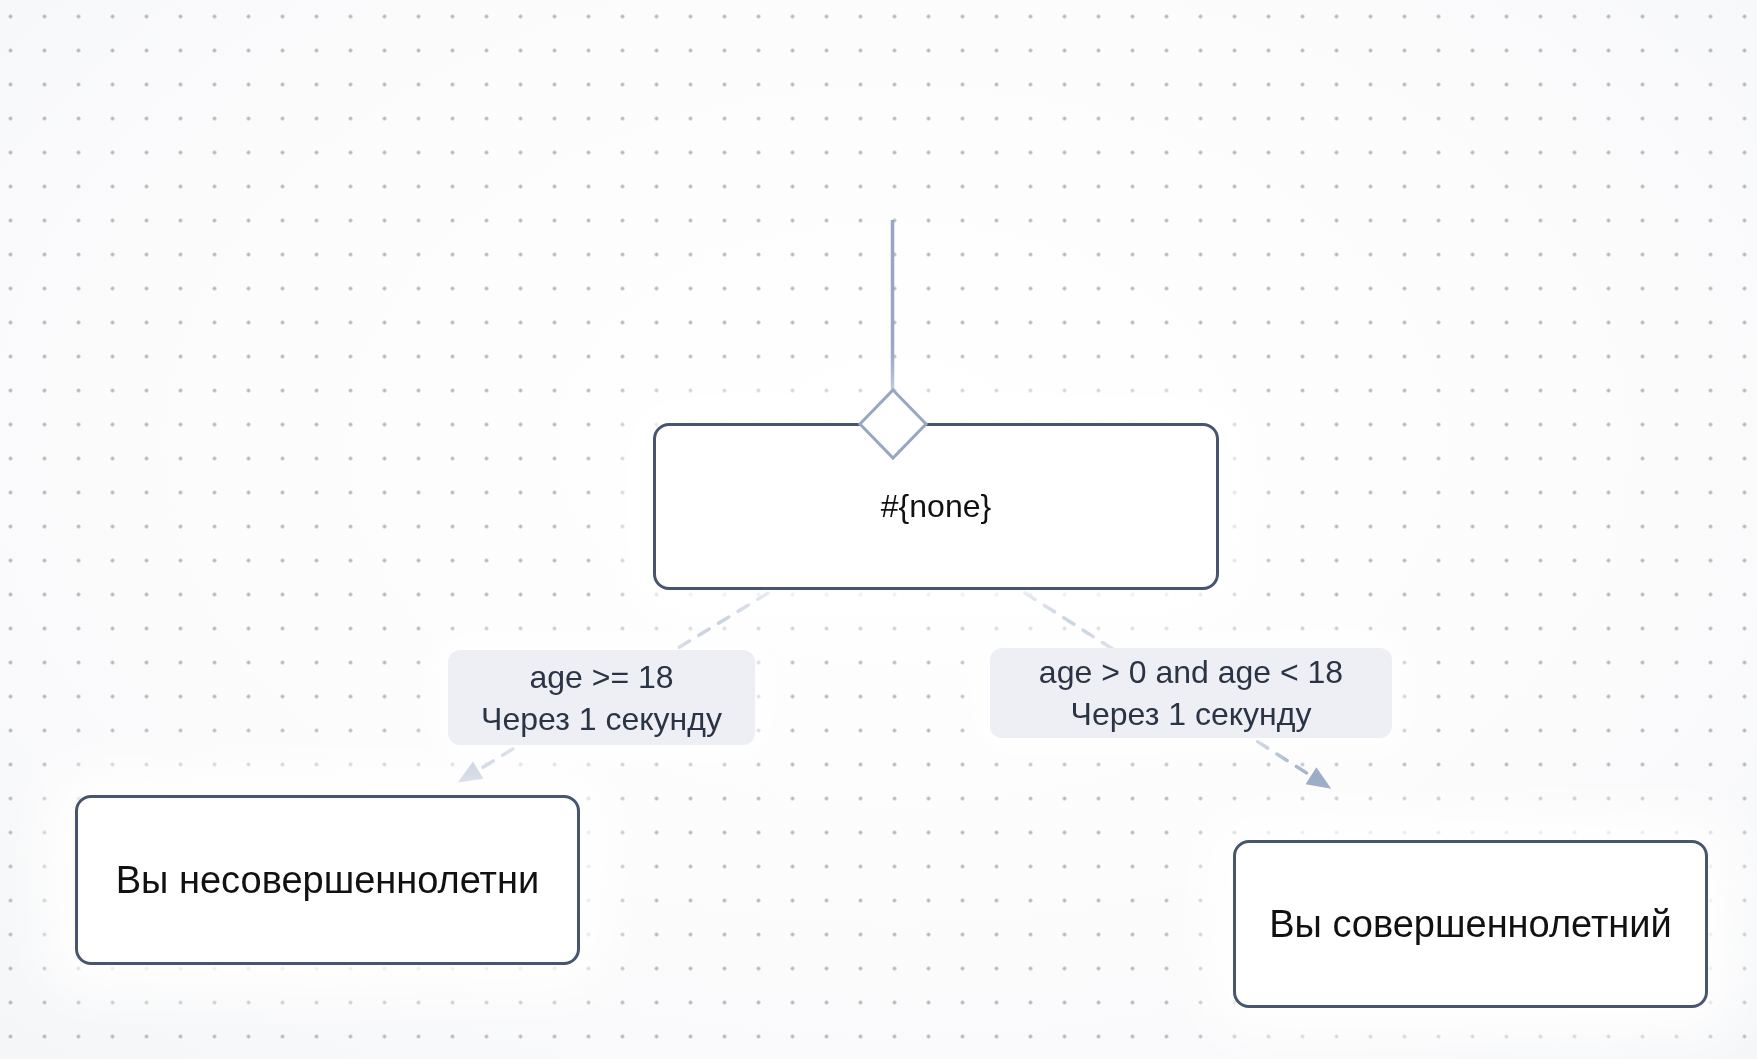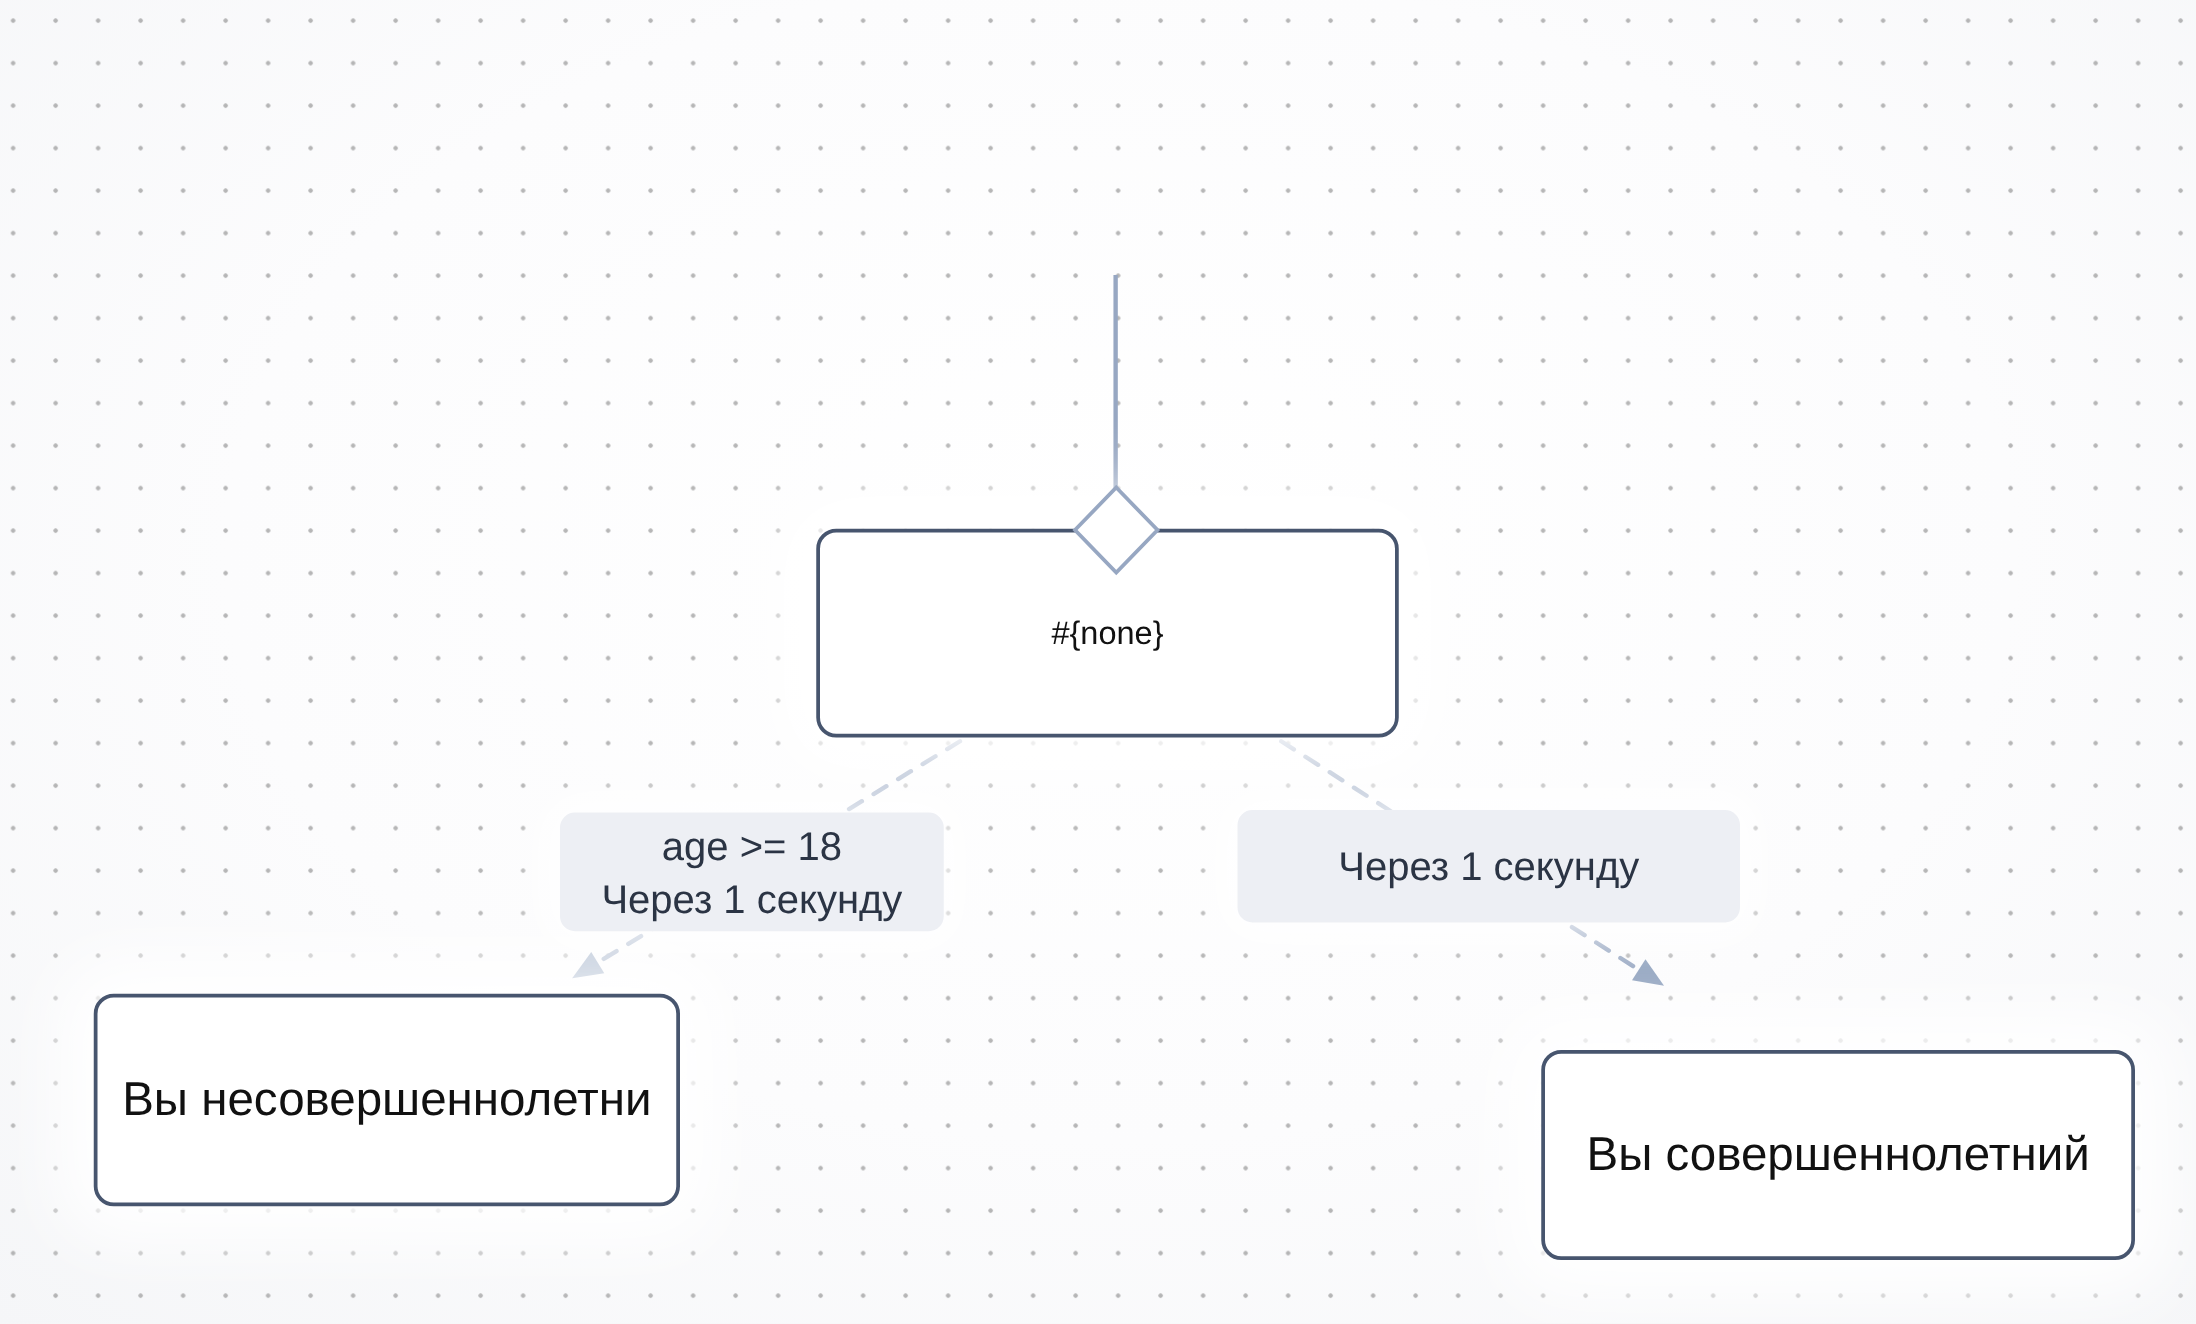--- a/index.html
+++ b/index.html
@@ -44,22 +44,22 @@
 
   .node-question {
     left: 653px; top: 47px; width: 479px; height: 173px;
     background: #4cae52;
     border: 3px solid #3e9244;
     border-radius: 18px;
     color: #ffffff;
     font-size: 34px;
     font-weight: 600;
   }
-  .node-condition { left: 653px; top: 423px; width: 466px; height: 167px; font-size: 26px; }
-  .node-minor     { left: 75px;  top: 795px; width: 469px; height: 170px; }
+  .node-condition { left: 653px; top: 423px; width: 566px; height: 167px; font-size: 32px; }
+  .node-minor     { left: 75px;  top: 795px; width: 505px; height: 170px; }
   .node-adult     { left: 1233px; top: 797px; width: 475px; height: 168px; margin-top: 43px; }
 
   .edge-label {
     position: absolute;
     display: flex;
     flex-direction: column;
     align-items: center;
     justify-content: center;
     text-align: center;
     background: #edeff4;
@@ -101,20 +101,21 @@
   <div class="node node-adult">
     <span>Вы совершеннолетний</span>
   </div>
 
   <div class="edge-label edge-label-left">
     <div>age &gt;= 18</div>
     <div>Через 1 секунду</div>
   </div>
 
   <div class="edge-label edge-label-right">
+    <div>age &gt; 0 and age &lt; 18</div>
     <div>Через 1 секунду</div>
   </div>
 
   <svg class="layer top" viewBox="0 0 1757 1059">
     <polygon points="893,390 926,424 893,458 860,424" fill="#ffffff" stroke="#97a7c2" stroke-width="3"></polygon>
   </svg>
 
 </div>
 
 </body></html>

